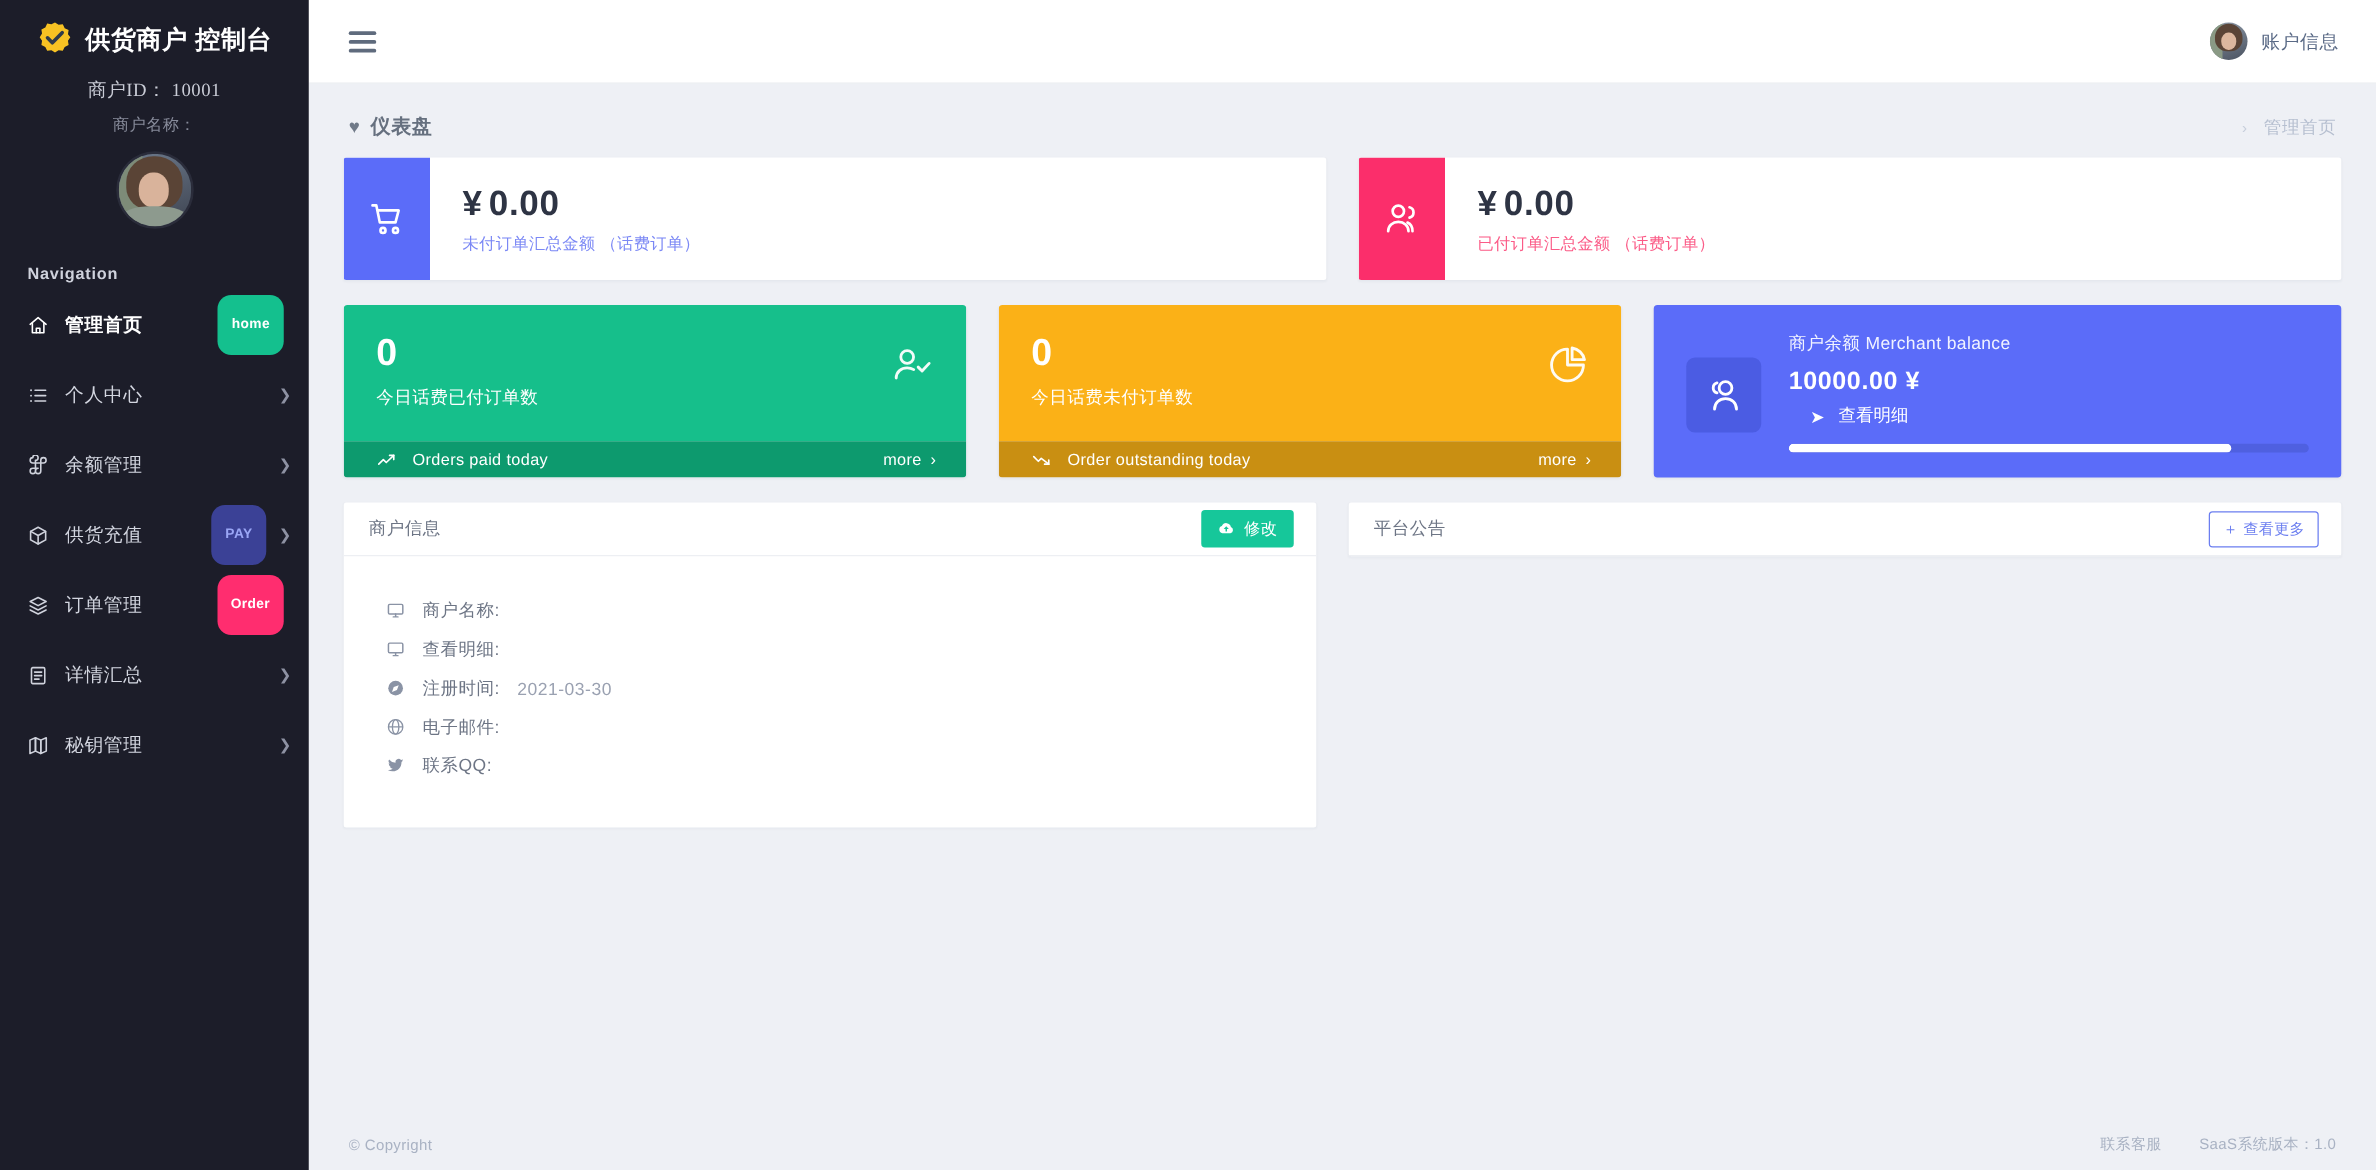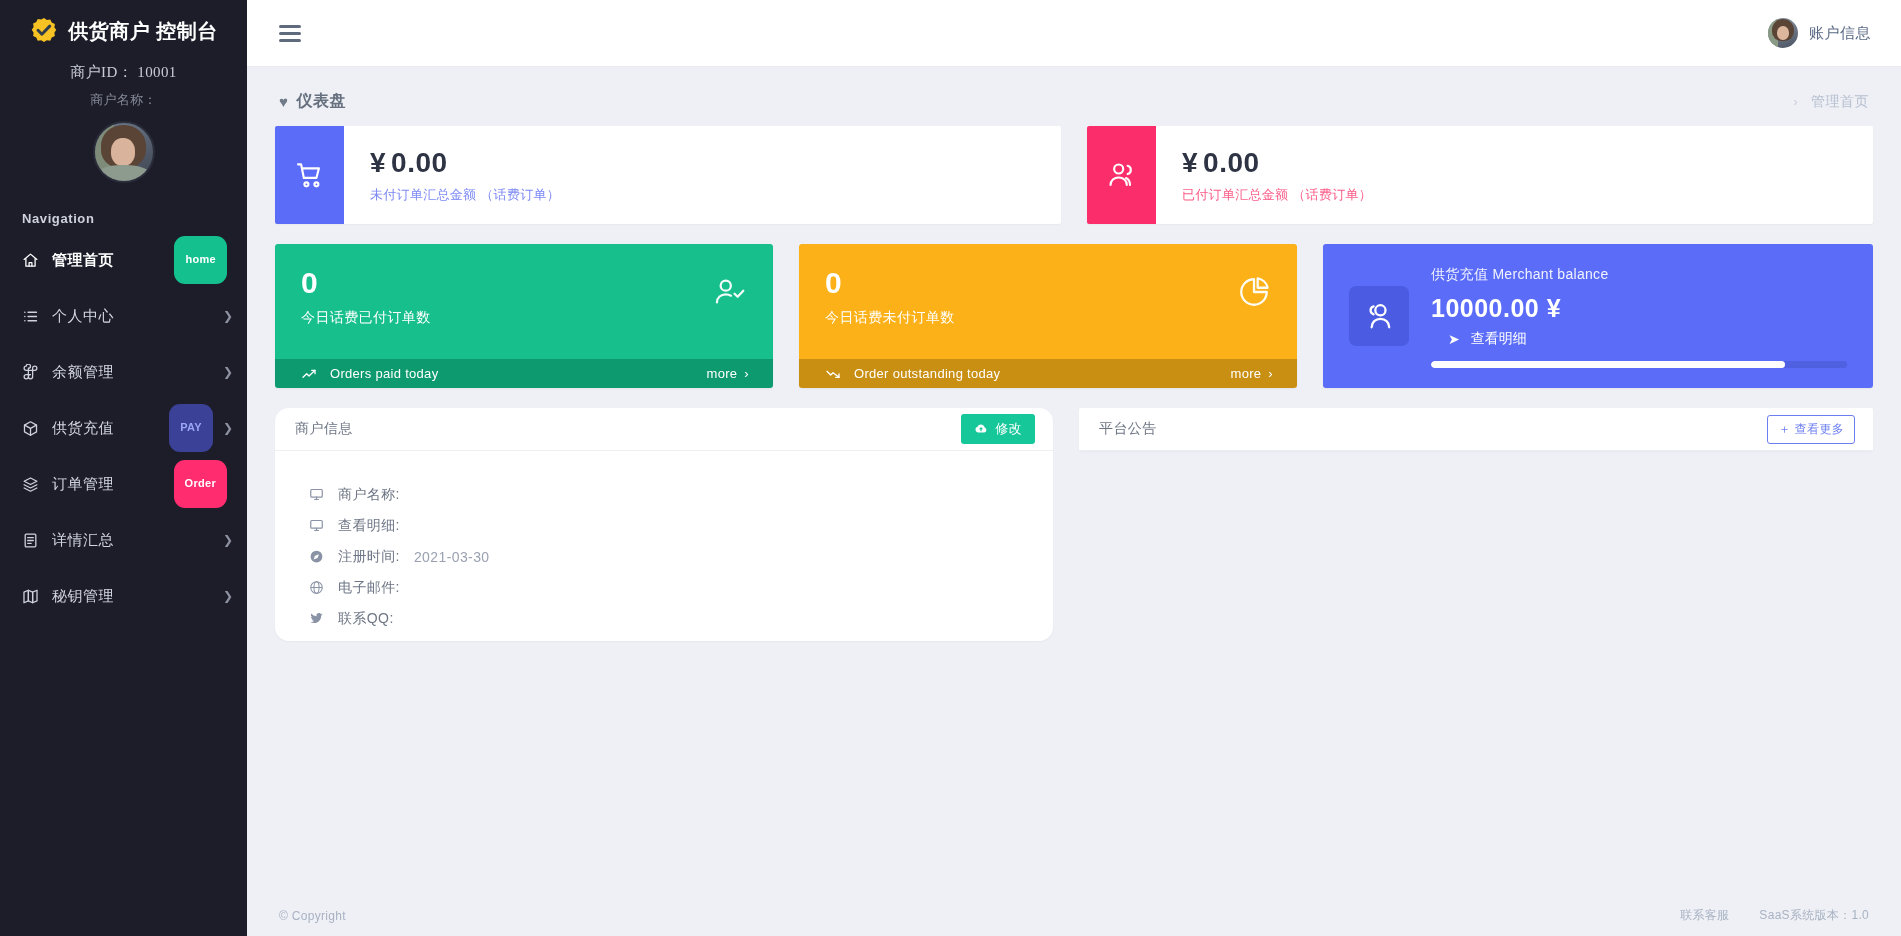--- a/index.html
+++ b/index.html
@@ -110,21 +110,21 @@
   .card-amber .stat-foot { background:#c98f12;gap:20px; }
 
   
   .balance-card {
     flex:1 1 0; background:#5b6cf9; border-radius:3px; padding:22px 26px 20px;
     display:flex; gap:22px; box-shadow:0 1px 2px rgba(30,40,70,.05);
   }
   .balance-ico { width:60px; height:60px; flex:0 0 60px; background:#4b5ce3; border-radius:7px; display:flex; align-items:center; justify-content:center; color:#fff; margin-top:20px; }
   .balance-body { flex:1 1 auto; min-width:0; }
   .balance-label { color:#f1f3ff; font-size:14px; letter-spacing:.3px; }
-  .balance-amount { color:#fff; font-size:25px; font-weight:bold; margin-top:10px; letter-spacing:.5px; }
+  .balance-amount { color:#fff; font-size:20px; font-weight:bold; margin-top:10px; letter-spacing:.5px; }
   .balance-link { display:flex; align-items:center; gap:11px; color:#fff; font-size:14px; margin-top:7px; padding-left:17px; cursor:pointer; }
   .balance-bar { margin-top:13px; height:7px; border-radius:4px; background:#4f60e0; overflow:hidden; }
   .balance-bar > i { display:block; height:100%; background:#fff; border-radius:4px; }
 
   
   .ip-card { flex:1 1 auto; background:#fff; border-radius:2px; display:flex; height:97px; box-shadow:0 1px 2px rgba(30,40,70,.04); }
   .ip-left { width:400px; flex:0 0 400px; border-right:1px solid #edeff3; display:flex; align-items:center; padding:0 26px; }
   .ip-ico-col { width:46px; flex:0 0 46px; }
   .ip-label { font-size:13px; color:#7d8596; margin-top:8px; letter-spacing:.3px; white-space:nowrap; }
   .ip-value { flex:1 1 auto; text-align:center; font-size:22px; font-weight:bold; color:#4b5264; letter-spacing:.4px; }
@@ -139,21 +139,21 @@
     padding:6px 13px; display:flex; align-items:center; gap:7px; cursor:pointer; letter-spacing:.4px;
   }
   .btn-more {
     background:#fff; color:#6b7ef0; font-size:12px; border:1px solid #6b7ef0; border-radius:3px;
     padding:5px 10px; display:flex; align-items:center; gap:4px; cursor:pointer; letter-spacing:.3px;
   }
   .info-list { padding:28px 0 0 34px; }
   .info-row { display:flex; align-items:center; gap:14px; height:31px; font-size:14px; color:#6d7585; letter-spacing:.4px; }
   .info-row .ico { width:15px; flex:0 0 15px; color:#8a93a5; display:flex; align-items:center; }
   .info-row .val { color:#9aa1b1; }
-  .panel-left { width:778px; flex:0 0 778px; height:233px;border-radius:14px; }
+  .panel-left { width:778px; flex:0 0 778px; height:260px; }
   .panel-right { flex:1 1 auto; height:43px; }
 
   
   .footer {
     height:41px; flex:0 0 41px; display:flex; align-items:center; justify-content:space-between;
     padding:0 32px 0 32px; font-size:12px; color:#a9b2c3; letter-spacing:.3px;
   }
   .footer .rt { display:flex; gap:30px; }
   .footer a { color:#a9b2c3; text-decoration:none; }
   svg { display:block; }
@@ -404,21 +404,21 @@
 
         <div class="balance-card">
           <div class="balance-ico">
             <svg width="34" height="34" viewBox="0 0 24 24" fill="none" stroke="currentColor" stroke-width="1.6" stroke-linecap="round" stroke-linejoin="round">
                 <circle cx="13" cy="8" r="3.6"></circle>
                 <path d="M6.8 20c0-3.6 2.8-6 6.2-6s6.2 2.4 6.2 6"></path>
                 <path d="M8.2 5.2a2.9 2.9 0 000 5.6"></path>
               </svg>
           </div>
           <div class="balance-body">
-            <div class="balance-label">供货充值 Merchant balance</div>
+            <div class="balance-label">商户余额 Merchant balance</div>
             <div class="balance-amount">10000.00 ¥</div>
             <div class="balance-link">
               <span>➤</span>
               <span>查看明细</span>
             </div>
             <div class="balance-bar">
               <i id="balance-fill" style="width: 85%;"></i>
             </div>
           </div>
         </div>

